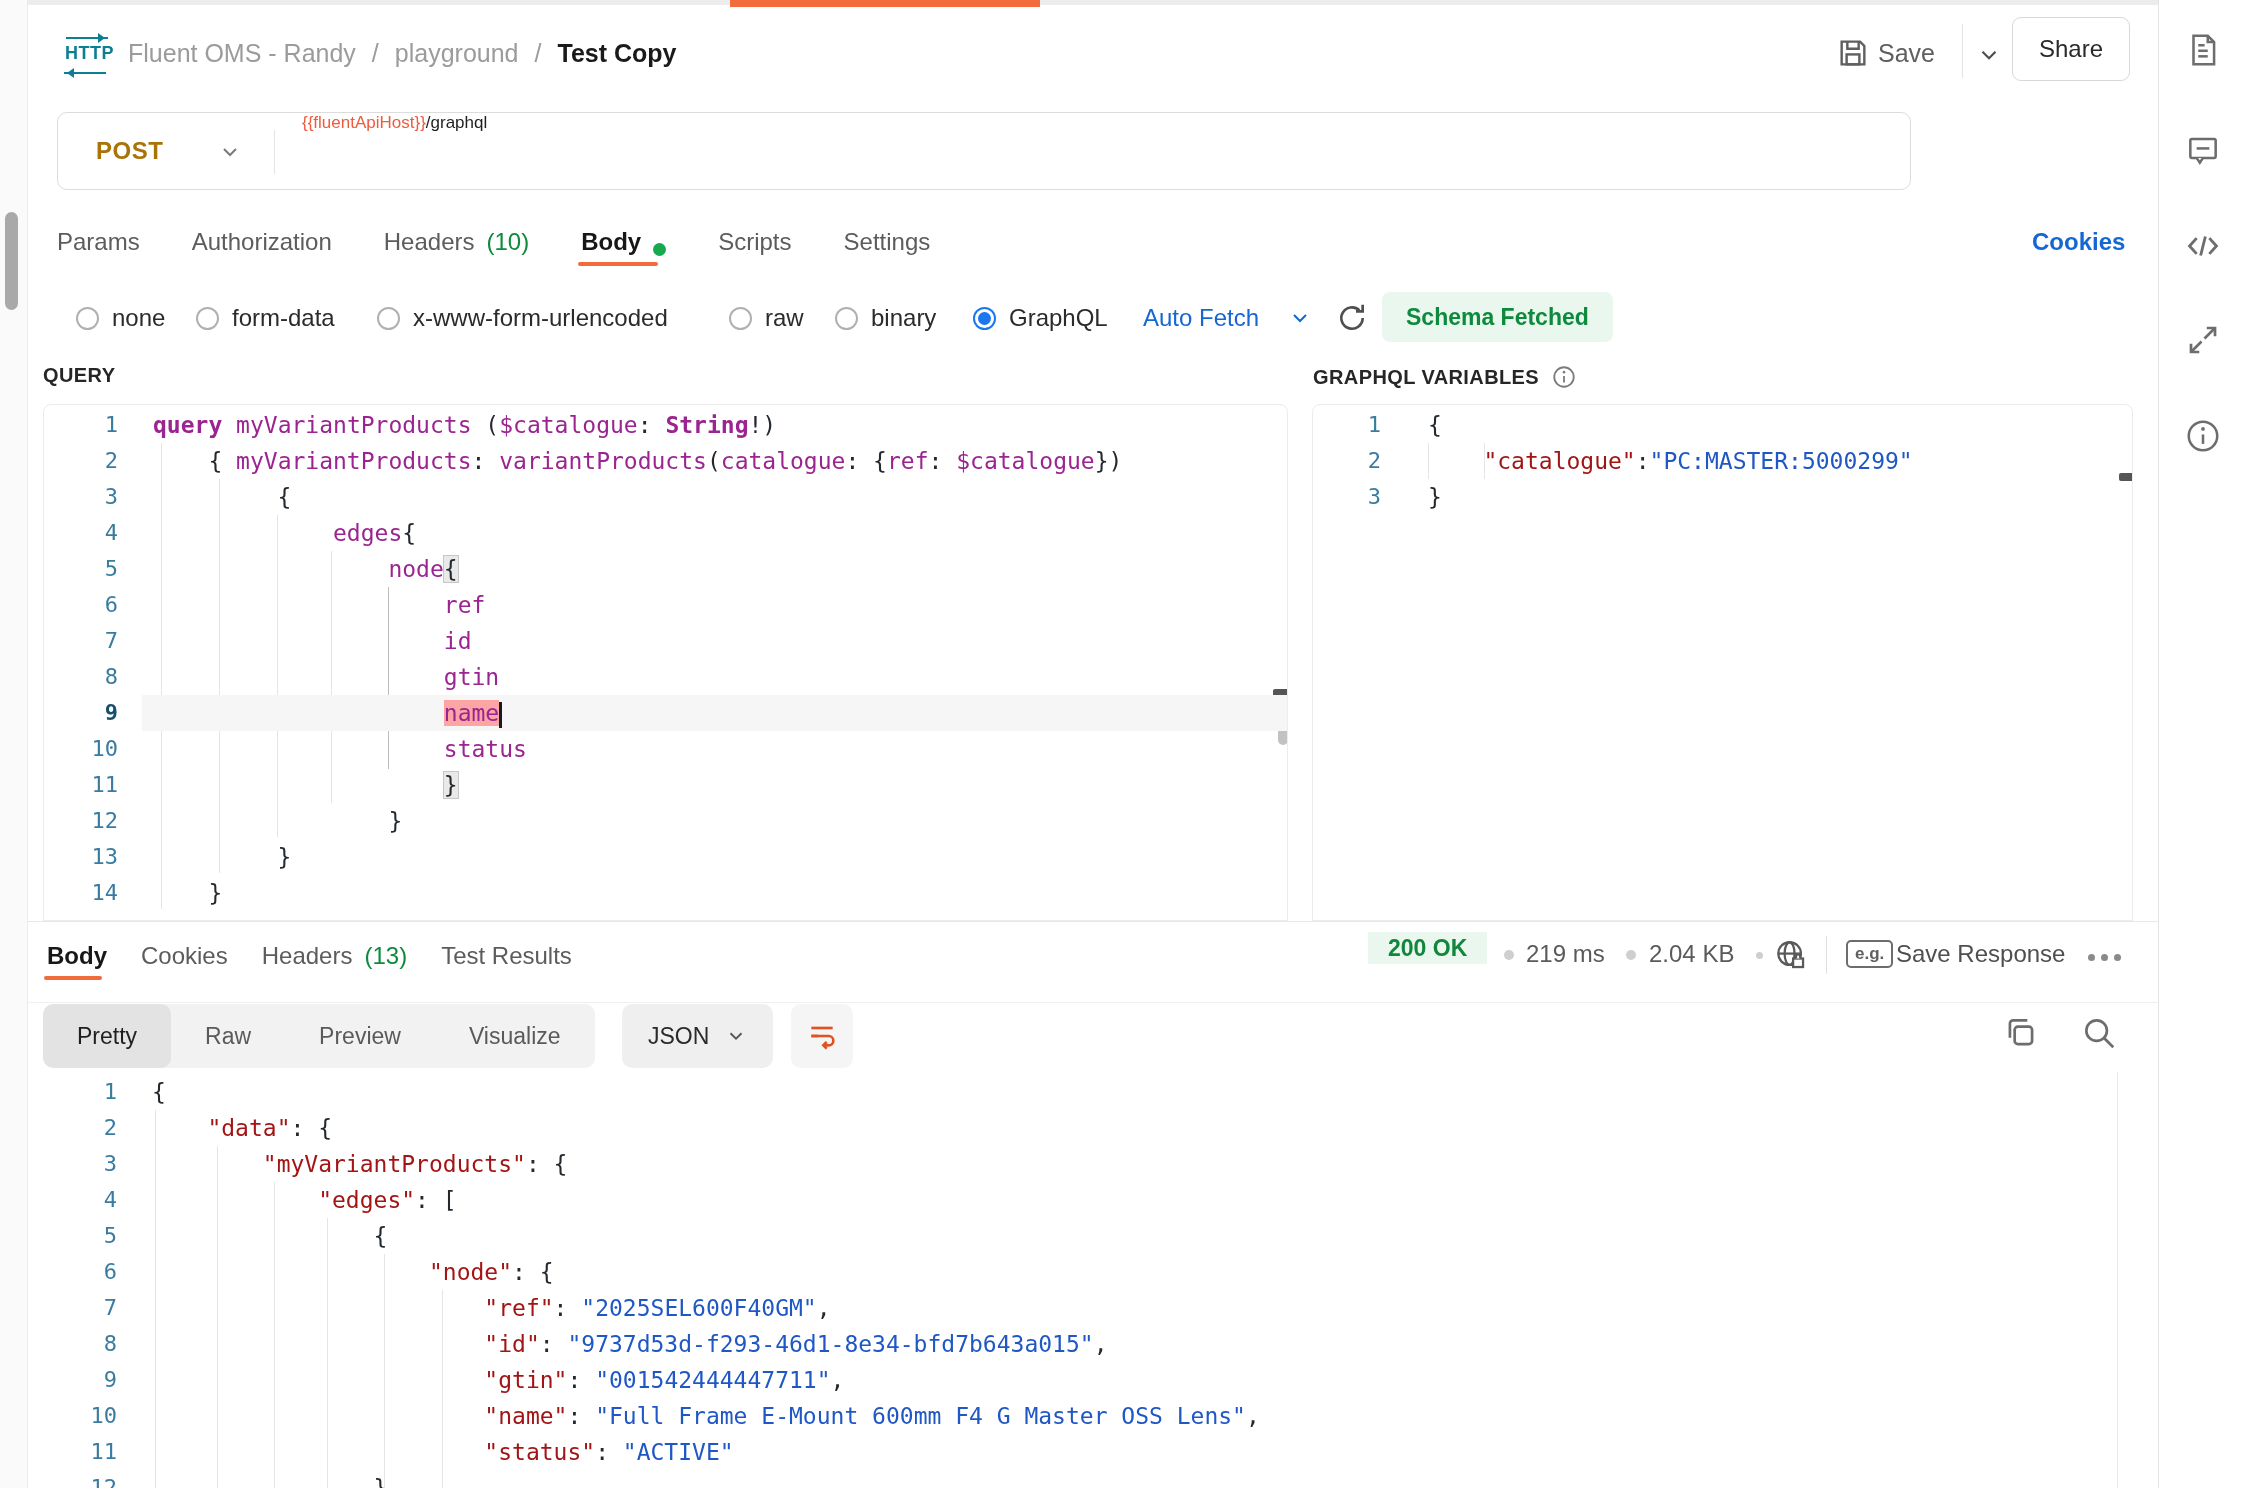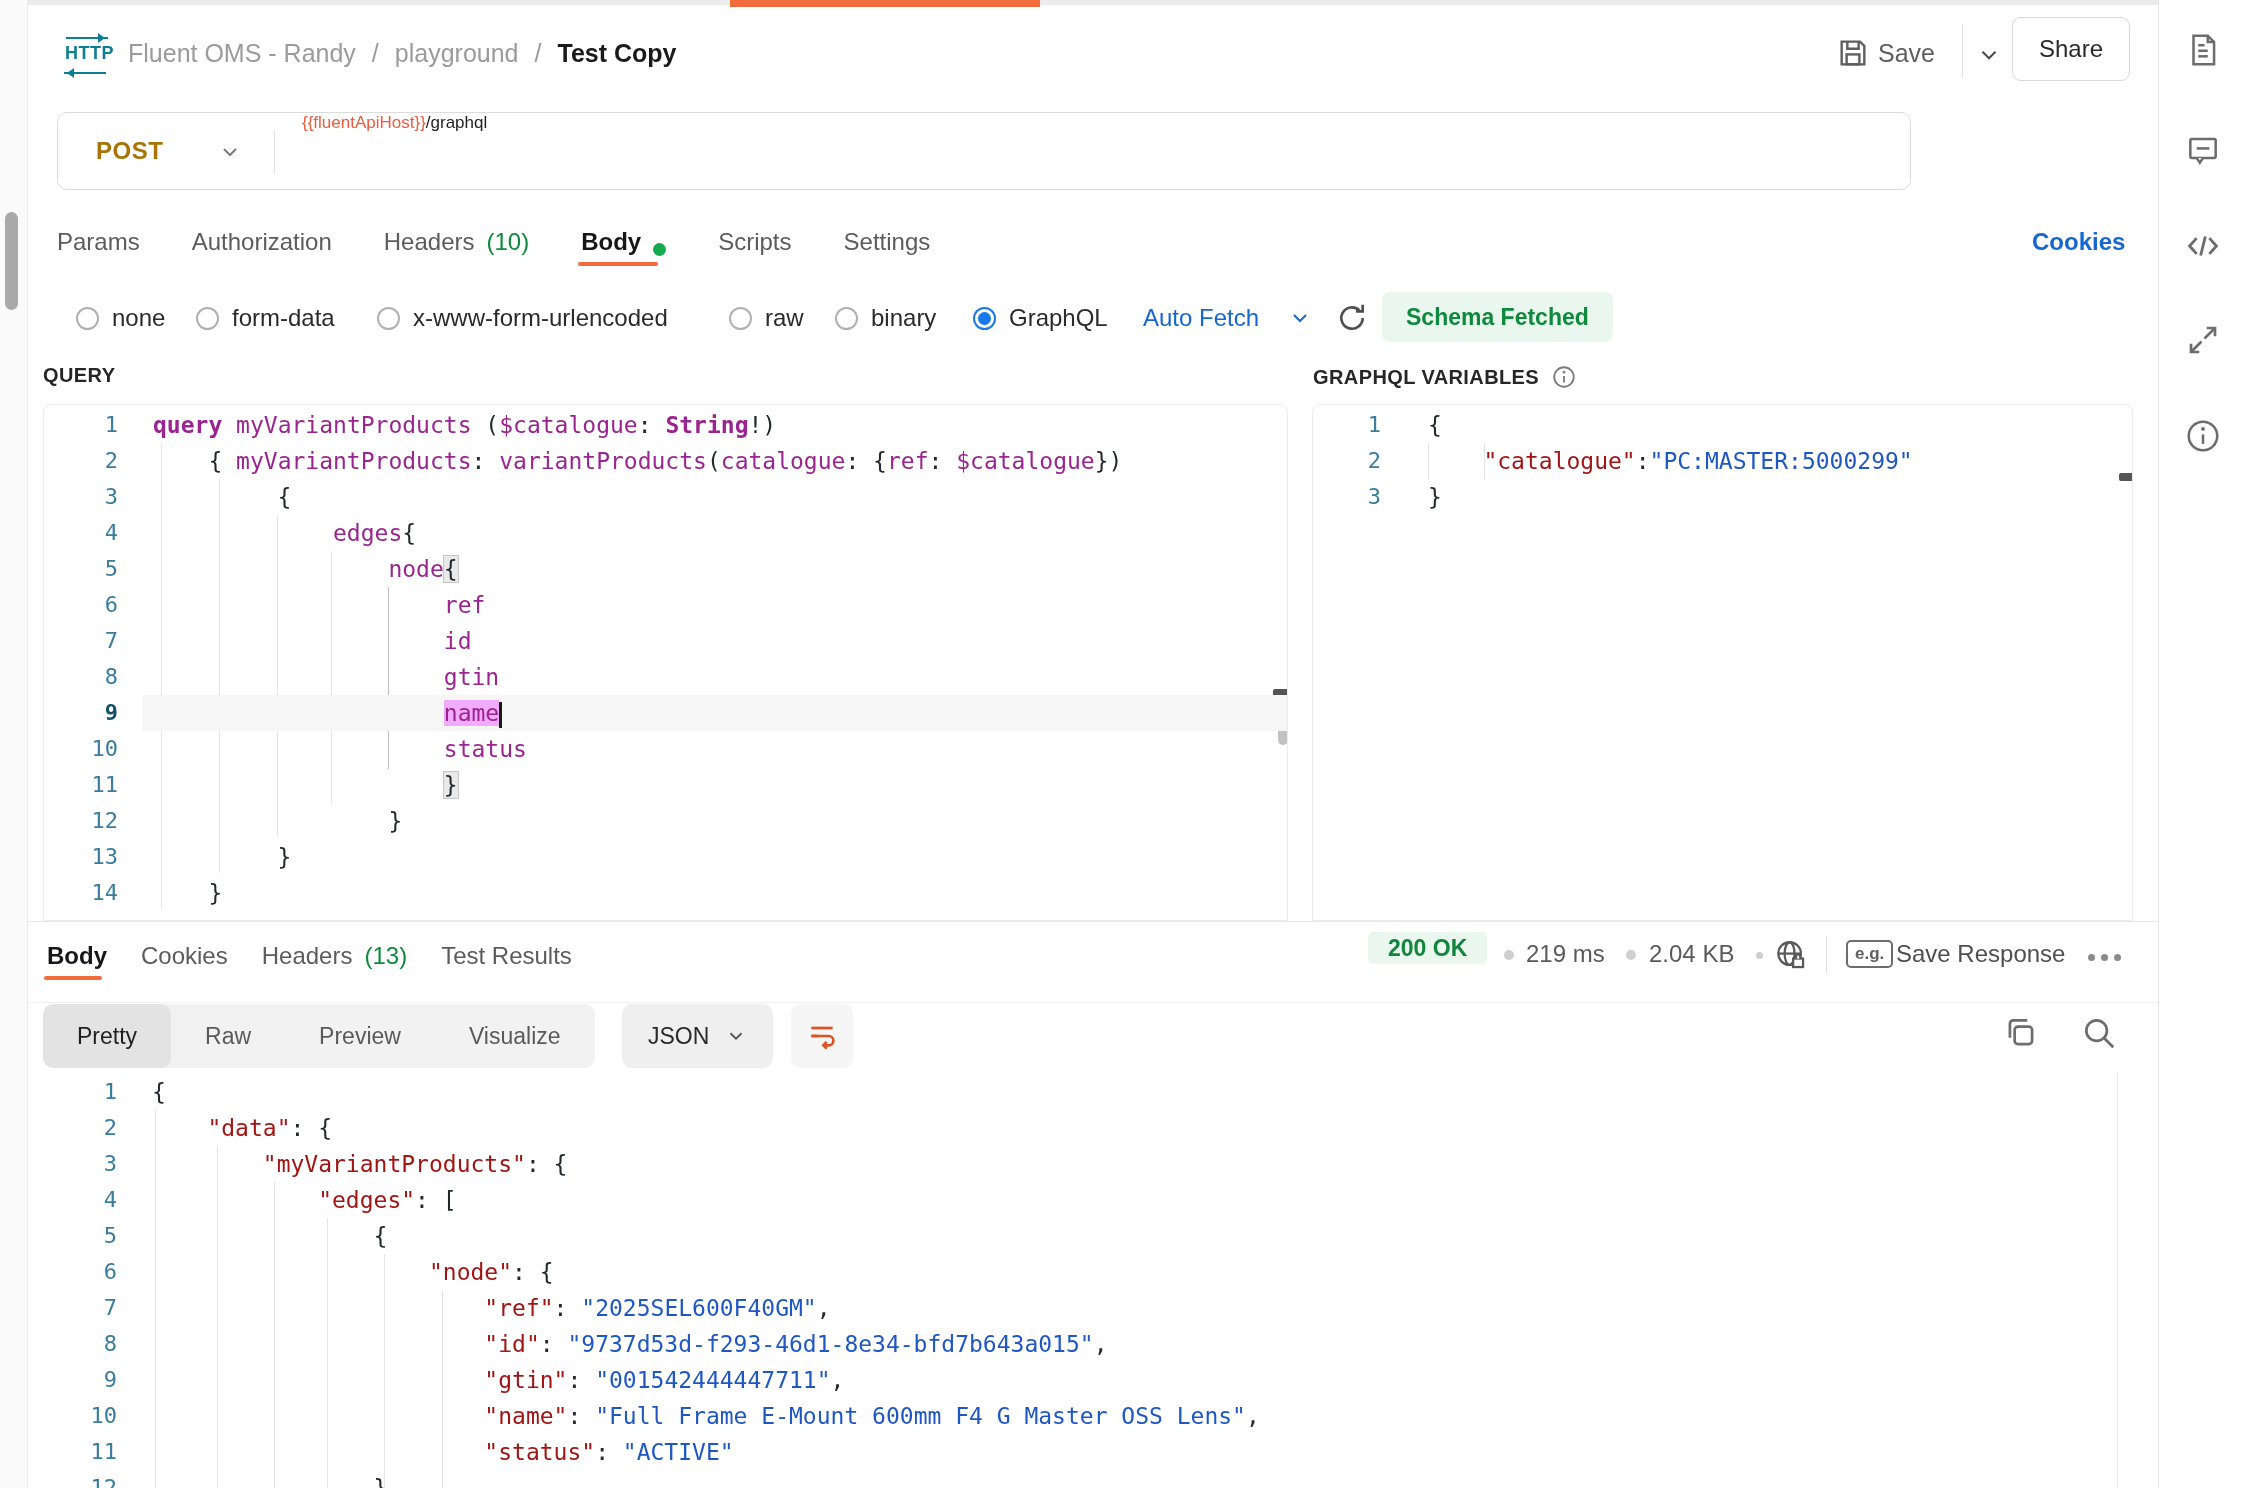--- a/index.html
+++ b/index.html
@@ -89,37 +89,37 @@
              font-family:"DejaVu Sans Mono",monospace;font-size:22px;flex:none}
   .cm-row.active .cm-gutter{color:#14506e;font-weight:bold}
   .cm-code{flex:1;white-space:pre;font-family:"DejaVu Sans Mono",monospace;font-size:23px;padding-left:11px;color:#24292e}
   .cm-row.active .cm-code{background:#f6f6f6}
   .vars-panel .cm-gutter{width:82px;padding-right:14px}
   .vars-panel .cm-code{padding-left:33px}
   .cm-kw{color:#9b2490;font-weight:bold}
   .cm-fld{color:#9b2490}
   .cm-pl{color:#24292e}
   .cm-br{background:#e9e9e9;box-shadow:0 0 0 1px #c7c7c7}
-  .cm-sel{color:#9b2490;background:#f0abfc}
+  .cm-sel{color:#9b2490;background:#fca5a5}
   .cm-key{color:#a31515}
   .cm-str{color:#1f57c5}
   .cm-caret{display:inline-block;width:3px;height:26px;background:#1a1a1a;vertical-align:middle}
   .guide{position:absolute;width:1px;background:#e5e5e5}
   .guide.dark{background:#bdbdbd}
   .scroll-dash{position:absolute;height:8px;width:24px;background:#555;border-radius:2px}
   .scroll-thumb{position:absolute;width:10px;background:#c2c2c2;border-radius:5px}
 
   .section-div{left:28px;top:921px;width:2130px;height:1px;background:#e8e8e8}
 
   
   .resp-tabs{left:47px;top:930px;height:52px;display:flex;align-items:center;gap:34px;font-size:24px;color:var(--grey)}
   .resp-tabs .underline{width:58px}
   .resp-border{left:28px;top:1002px;width:2130px;height:1px;background:#f0f0f0}
   .status-badge{left:1368px;top:932px;height:30px;display:flex;align-items:center;padding:16px 20px;
-                border-radius:6px;background:#e9f7ee;color:#11863c;font-size:23px;font-weight:600}
+                border-radius:0;background:#e9f7ee;color:#11863c;font-size:23px;font-weight:600}
   .meta-dot{width:10px;height:10px;border-radius:50%;background:#cfcfcf}
   .meta-text{font-size:24px;color:#5a5a5a}
   .globe-icon{left:1774px;top:938px;width:34px;height:34px;color:#5a5a5a}
   .meta-div{left:1826px;top:936px;width:1px;height:38px;background:#e0e0e0}
   .eg-badge{left:1846px;top:940px;padding:2px 7px;border:2px solid #6d6d6d;border-radius:5px;
             font-size:17px;font-weight:bold;color:#5f5f5f}
   .save-resp{left:1896px;top:940px;font-size:24px;color:#4f4f4f;cursor:pointer}
   .more-dots{left:2088px;top:954px;display:flex;gap:6px;cursor:pointer}
   .more-dots i{width:7px;height:7px;border-radius:50%;background:#8a8a8a}
 

